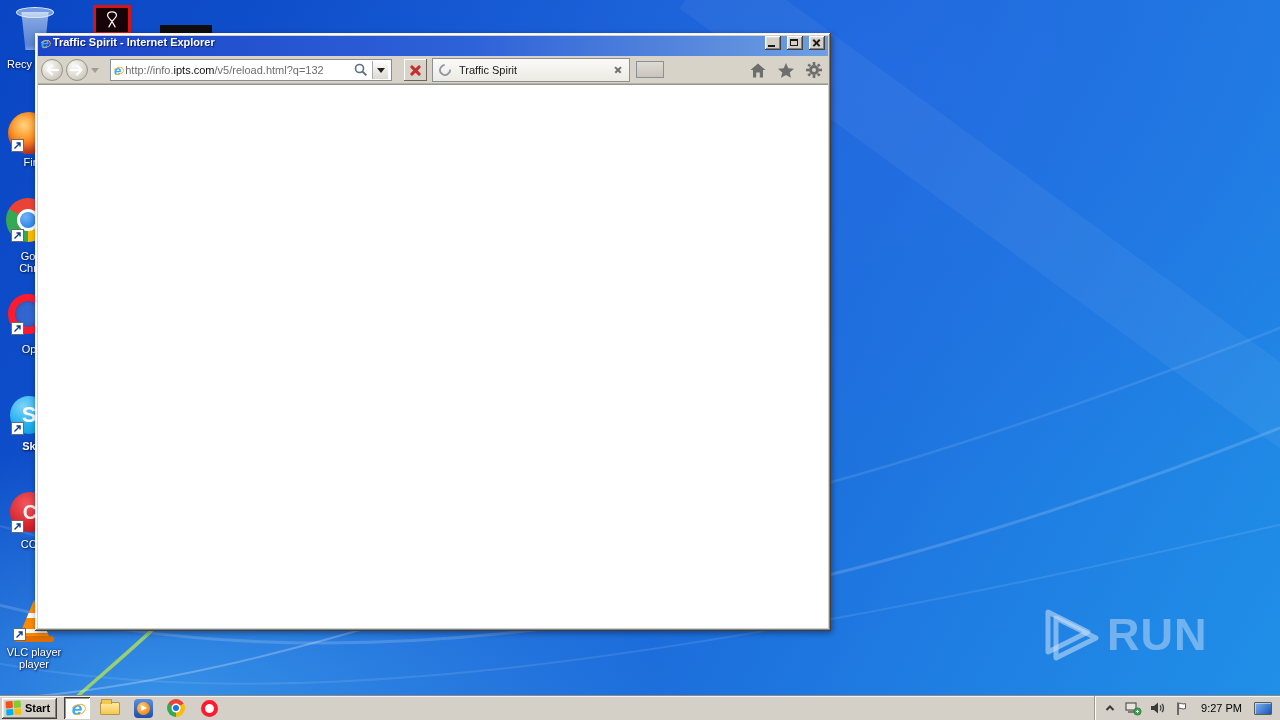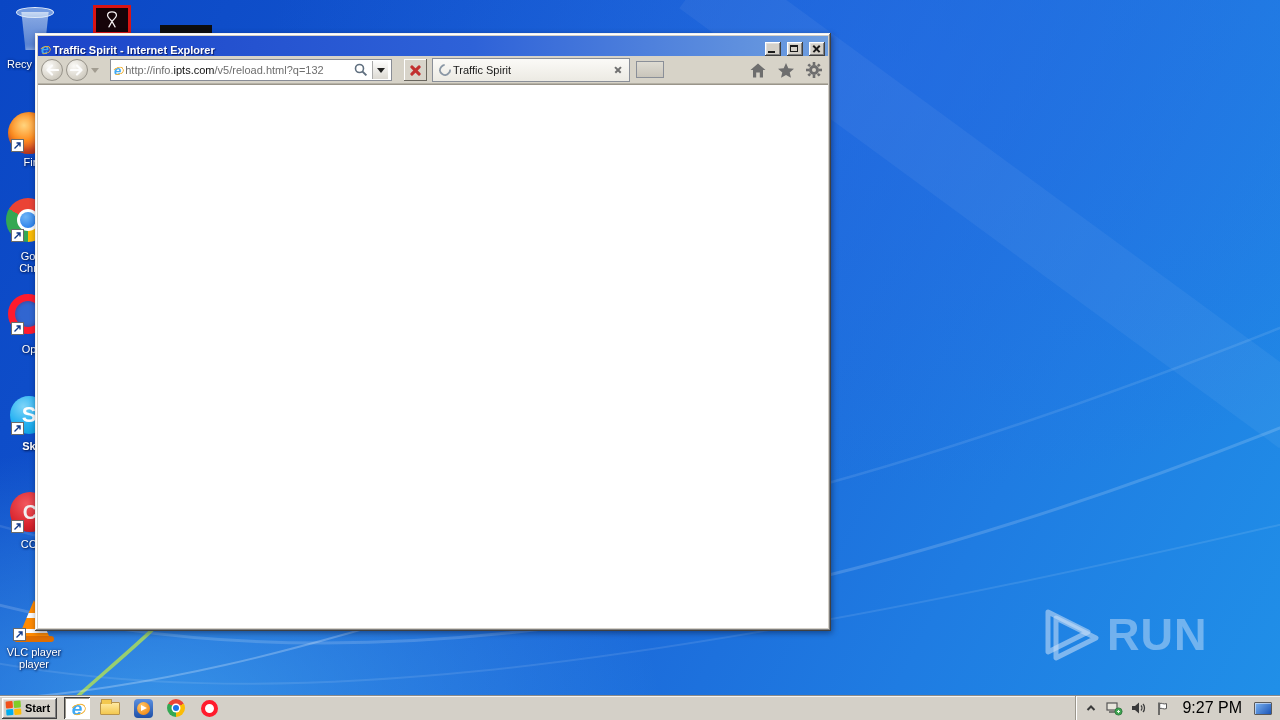--- a/index.html
+++ b/index.html
@@ -65,21 +65,21 @@
   
   .mystery-win { position:absolute; left:93px; top:5px; width:38px; height:30px; z-index:3;
     background:#160409; border:3px solid #d91414; display:flex; align-items:center; justify-content:center; }
   .black-bar { position:absolute; left:160px; top:25px; width:52px; height:10px; background:#0d0d0d; z-index:3; }
 
   
   .ie-window { position:absolute; left:35px; top:33px; width:796px; height:598px; z-index:10;
     background:#d4d0c8; padding:3px;
     box-shadow:inset -1px -1px 0 #404040, inset 1px 1px 0 #f2f1ee, inset -2px -2px 0 #808080, inset 2px 2px 0 #fff,
                1px 2px 6px rgba(0,10,40,.45); }
-  .titlebar { height:20px; display:flex; align-items:flex-end; gap:4px; padding:0 3px;
+  .titlebar { height:20px; display:flex; align-items:flex-start; gap:4px; padding:0 3px;
     background:linear-gradient(90deg,#1c44c8 0%, #2e62d8 55%, #6f9fe0 100%); }
   .titlebar .title { flex:1; color:#fff; font-size:11px; font-weight:bold;
     text-shadow:1px 1px 1px #0a1a66; white-space:nowrap; overflow:hidden; }
   .wc { width:16px; height:14px; background:#d4d0c8; position:relative; margin-left:2px; flex:0 0 auto;
     box-shadow:inset -1px -1px 0 #404040, inset 1px 1px 0 #fff, inset -2px -2px 0 #808080, inset 2px 2px 0 #dfdfdf; }
   .wc .min-glyph { position:absolute; left:3px; bottom:3px; width:7px; height:2px; background:#1a1a1a; }
   .wc .max-glyph { position:absolute; left:3px; top:3px; width:8px; height:7px; border:1px solid #1a1a1a; border-top-width:2px; }
   .xbar { position:absolute; left:3px; top:6px; width:9px; height:1.8px; background:#1a1a1a; }
   .xbar.a { transform:rotate(45deg); } .xbar.b { transform:rotate(-45deg); }
 
@@ -106,21 +106,21 @@
     display:flex; align-items:center; justify-content:center; flex:0 0 auto; }
   .addr-dd i { width:0; height:0; border-left:4px solid transparent; border-right:4px solid transparent; border-top:5px solid #222; }
 
   .stopbtn { position:absolute; left:366px; top:3px; width:23px; height:22px; background:#d8d4ca; position:absolute;
     box-shadow:inset -1px -1px 0 #6a665e, inset 1px 1px 0 #fff; display:flex; align-items:center; justify-content:center; }
   .stopbtn .sb { position:absolute; width:13px; height:3px; background:#c23030; border-radius:1px; }
   .stopbtn .sb.a { transform:rotate(45deg); } .stopbtn .sb.b { transform:rotate(-45deg); }
 
   .tab { position:absolute; left:394px; top:2px; width:198px; height:24px;
     background:linear-gradient(#fbfaf7,#eceae3); border:1px solid #8a8f98;
-    display:flex; align-items:center; gap:2px; padding:0 6px; }
+    display:flex; align-items:center; gap:8px; padding:0 6px; }
   .spinner { width:12px; height:12px; border-radius:50%; border:2px solid #8a97a5; border-top-color:transparent;
     transform:rotate(40deg); flex:0 0 auto; }
   .tab .tab-title { flex:1; font-size:11px; color:#1a1a1a; white-space:nowrap; overflow:hidden; }
   .tab-close { position:relative; width:10px; height:10px; flex:0 0 auto; }
   .tab-close .xb { position:absolute; left:1px; top:4px; width:8px; height:1.6px; background:#707070; }
   .tab-close .xb.a { transform:rotate(45deg); } .tab-close .xb.b { transform:rotate(-45deg); }
 
   .newtab { position:absolute; left:598px; top:5px; width:28px; height:17px;
     background:linear-gradient(#dedbd2,#c9c5bb); border:1px solid #8a8f98; }
 
@@ -164,21 +164,21 @@
   .chrome-mini::before { content:""; position:absolute; left:50%; top:50%; width:9px; height:9px;
     transform:translate(-50%,-50%); border-radius:50%; background:#fff; }
   .chrome-mini::after { content:""; position:absolute; left:50%; top:50%; width:6px; height:6px;
     transform:translate(-50%,-50%); border-radius:50%; background:#1a73e8; }
 
   .opera-mini { width:17px; height:17px; border-radius:50%; border:4.5px solid #ff1b2d; background:#fff; }
 
   .tray { margin-left:auto; height:100%; display:flex; align-items:center; gap:8px; padding:0 6px 0 9px;
     border-left:1px solid #9a968c; box-shadow:inset 1px 0 0 #fff; }
   .tray svg { display:block; }
-  .tray-time { font-size:16px; color:#000; padding:0 4px; }
+  .tray-time { font-size:11px; color:#000; padding:0 4px; }
   .monitor-ico { width:18px; height:13px; border:1px solid #5a5a5a; border-radius:1px;
     background:linear-gradient(135deg,#7db4f0,#1b55b8); box-shadow:inset 1px 1px 0 rgba(255,255,255,.5); }
 </style>
 </head>
 <body>
 
 <div class="desktop">
 
   <svg class="swooshes" width="1280" height="720" viewBox="0 0 1280 720">
     <path d="M700 -20 L1300 420" stroke="rgba(255,255,255,0.05)" stroke-width="70" fill="none"></path>

